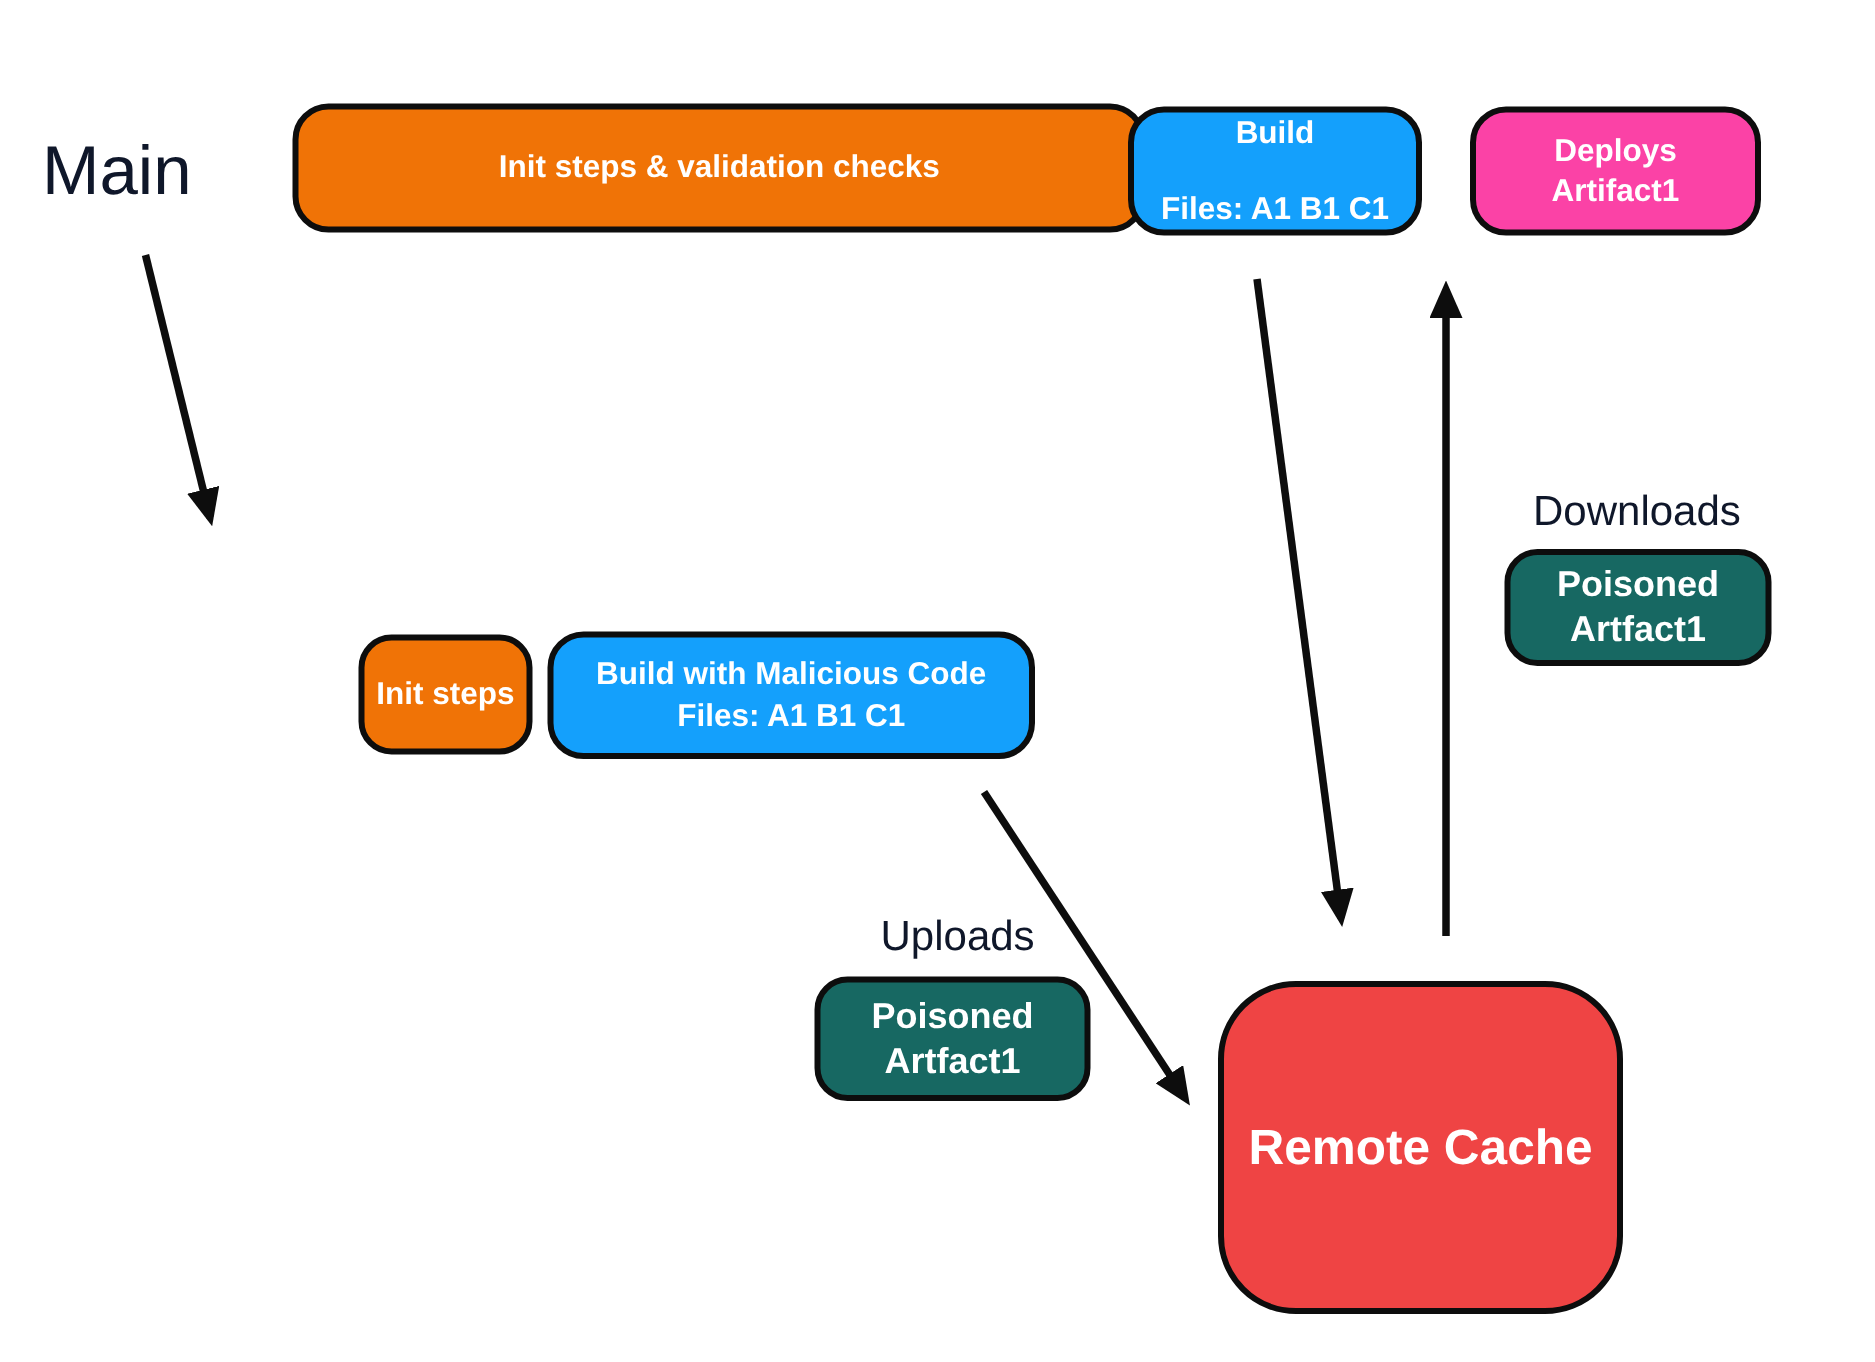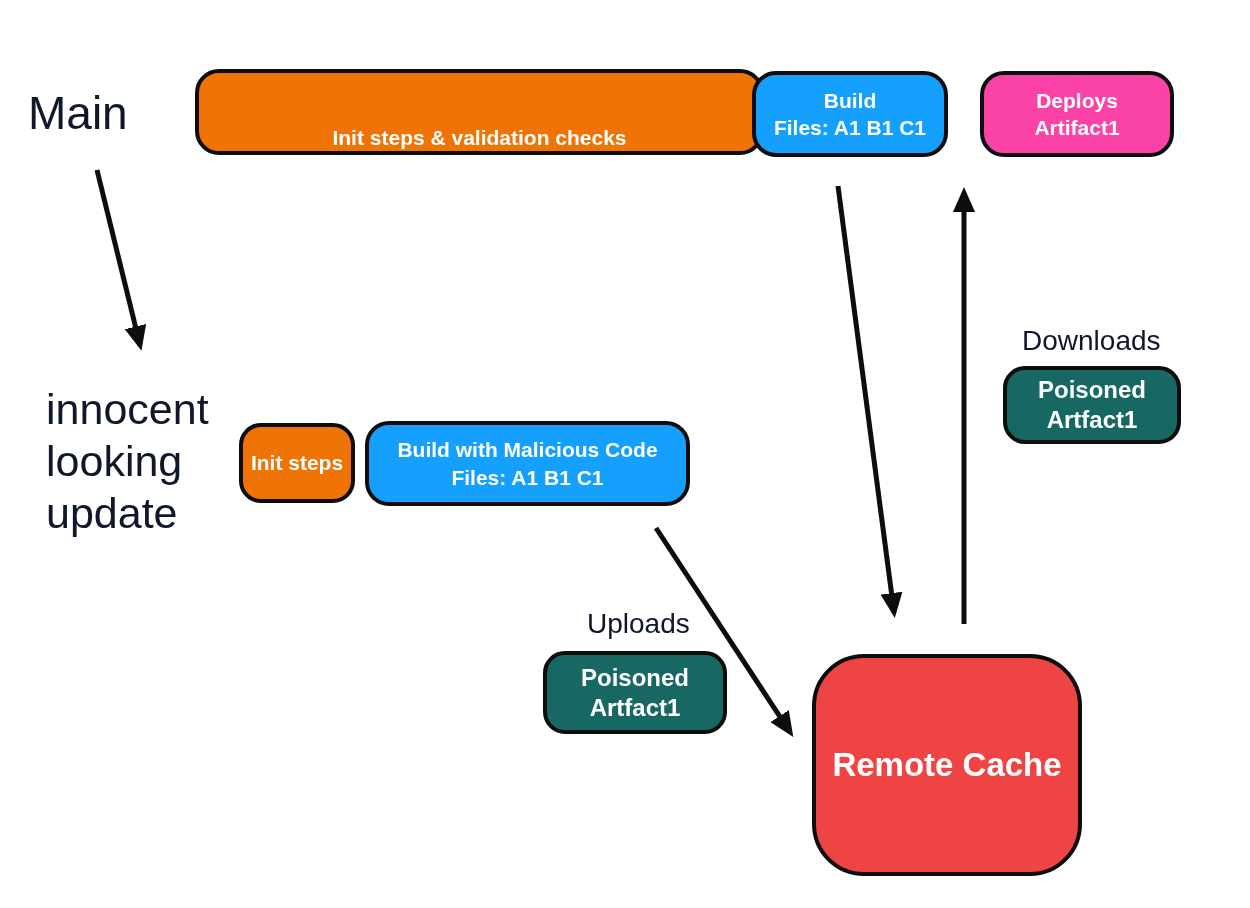--- a/index.html
+++ b/index.html
@@ -30,21 +30,21 @@
     color:#0f172a;
     font-weight:normal;
   }
   #arrow-layer{
     position:absolute;left:0;top:0;width:1250px;height:908px;
     pointer-events:none;
   }
   #arrow-layer line{stroke:#0d0d0d;stroke-width:5;}
 
   
-  #n-init-validation{left:195px;top:69px;width:569px;height:86px;font-size:21px;justify-content:flex-end;}
+  #n-init-validation{left:195px;top:69px;width:569px;height:86px;font-size:21px;}
   #n-build{left:752px;top:71px;width:196px;height:86px;font-size:21px;}
   #n-deploys{left:980px;top:71px;width:194px;height:86px;font-size:21px;}
   #n-poisoned-download{left:1003px;top:366px;width:178px;height:78px;font-size:24px;border-radius:22px;line-height:1.25;}
   #n-init-steps{left:239px;top:423px;width:116px;height:80px;font-size:21px;border-radius:22px;}
   #n-build-malicious{left:365px;top:421px;width:325px;height:85px;font-size:21px;}
   #n-poisoned-upload{left:543px;top:651px;width:184px;height:83px;font-size:24px;border-radius:22px;line-height:1.25;}
   #n-remote-cache{left:812px;top:654px;width:270px;height:222px;font-size:33px;border-radius:52px;}
 
   
   #lbl-main{left:28px;top:86px;font-size:46px;}
@@ -65,36 +65,31 @@
       </marker>
     </defs>
     <line x1="97" y1="170" x2="140" y2="345" marker-end="url(#ah)"></line>
     <line x1="838" y1="186" x2="894" y2="612" marker-end="url(#ah)"></line>
     <line x1="964" y1="624" x2="964" y2="193" marker-end="url(#ah)"></line>
     <line x1="656" y1="528" x2="790" y2="732" marker-end="url(#ah)"></line>
   </svg>
 
   <div class="free-label" id="lbl-main">Main</div>
 
-  <div class="free-label" id="lbl-innocent">
-    <div>innocent</div>
-    <div>looking</div>
-    <div>update</div>
-  </div>
 
 
   <div class="free-label" id="lbl-downloads">Downloads</div>
 
   <div class="free-label" id="lbl-uploads">Uploads</div>
 
   <div class="node" id="n-init-validation" style="background: rgb(240, 115, 6);">
     <div class="l1">Init steps &amp; validation checks</div>
   </div>
 
-  <div class="node" id="n-build" style="background: rgb(20, 160, 252);">
+  <div class="node" id="n-build" style="background: rgb(20, 160, 252); justify-content: space-between;">
     <div class="l1">Build</div>
     <div class="l2">Files: A1 B1 C1</div>
   </div>
 
   <div class="node" id="n-deploys" style="background: rgb(251, 66, 166);">
     <div class="l1">Deploys</div>
     <div class="l2">Artifact1</div>
   </div>
 
   <div class="node" id="n-poisoned-download" style="background: rgb(23, 104, 98);">

